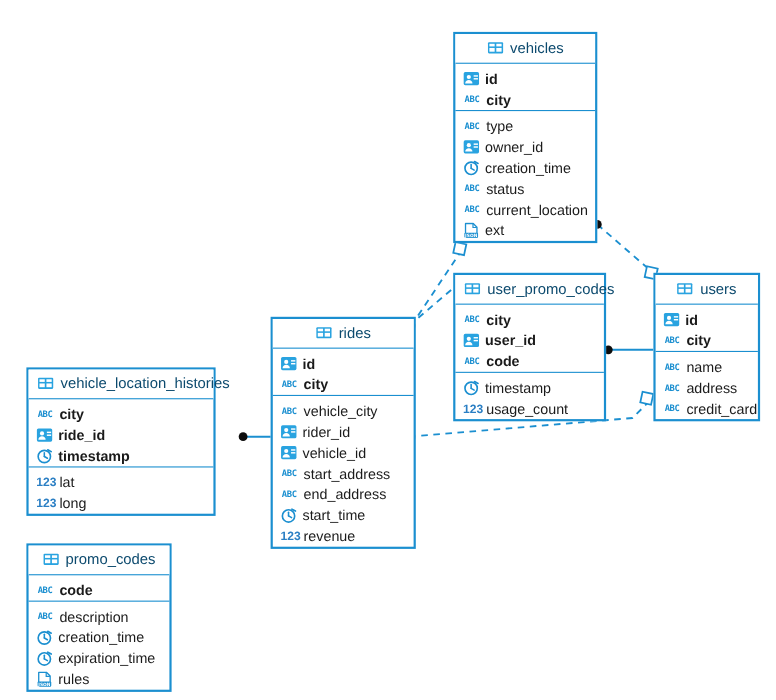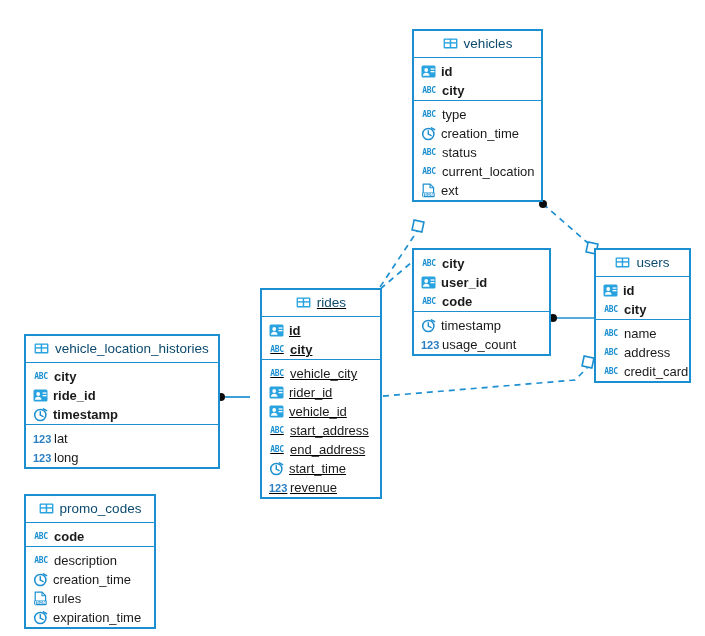--- a/index.html
+++ b/index.html
@@ -115,20 +115,32 @@
           </div>
         </div>
         <div class="section">
           <div class="field">
             <span class="ico-abc">ABC</span>
             <span>type</span>
           </div>
           <div class="field">
             <span class="ico">
               <svg viewBox="0 0 15 15">
+                <rect x="0.5" y="1.5" width="14" height="12" rx="1.5" fill="#29a3e0"></rect>
+                <circle cx="5.2" cy="6" r="1.9" fill="#ffffff"></circle>
+                <path d="M1.9 11.8c0-1.9 1.5-3.1 3.3-3.1s3.3 1.2 3.3 3.1z" fill="#ffffff"></path>
+                <rect x="9.6" y="4.4" width="3.9" height="1.3" fill="#ffffff"></rect>
+                <rect x="9.6" y="7" width="3.9" height="1.3" fill="#ffffff"></rect>
+              </svg>
+            </span>
+            <span>owner_id</span>
+          </div>
+          <div class="field">
+            <span class="ico">
+              <svg viewBox="0 0 15 15">
                 <circle cx="7.3" cy="8" r="5.6" fill="#ffffff" stroke="#1b8fd0" stroke-width="1.5"></circle>
                 <path d="M7.3 8 L7.3 4.6" stroke="#1b8fd0" stroke-width="1.4" stroke-linecap="round"></path>
                 <path d="M7.3 8 L10.1 9.6" stroke="#1b8fd0" stroke-width="1.4" stroke-linecap="round"></path>
                 <path d="M10.4 1.9 L13.6 3.6" stroke="#1b8fd0" stroke-width="1.5" stroke-linecap="round"></path>
               </svg>
             </span>
             <span>creation_time</span>
           </div>
           <div class="field">
             <span class="ico-abc">ABC</span>
@@ -145,20 +157,32 @@
                 <path d="M9.0 1.4 V4.8 H12.4" fill="none" stroke="#1b8fd0" stroke-width="1.1"></path>
                 <rect x="1.2" y="9.6" width="12.4" height="4.4" rx="0.8" fill="#1b8fd0"></rect>
                 <text x="7.4" y="13.2" font-family="DejaVu Sans, sans-serif" font-size="4" font-weight="bold" fill="#ffffff" text-anchor="middle">JSON</text>
               </svg>
             </span>
             <span>ext</span>
           </div>
         </div>
       </div>
       <div class="table-box" style="left: 412px; top: 248px; width: 139px;">
+        <div class="tbl-header left">
+          <span class="ico">
+            <svg viewBox="0 0 15 15">
+              <rect x="0.6" y="2.4" width="13.8" height="10.2" rx="1" fill="#29a3e0"></rect>
+              <rect x="1.9" y="3.8" width="4.8" height="2.4" fill="#ffffff"></rect>
+              <rect x="8.2" y="3.8" width="4.8" height="2.4" fill="#ffffff"></rect>
+              <rect x="1.9" y="7.6" width="4.8" height="3.4" fill="#ffffff"></rect>
+              <rect x="8.2" y="7.6" width="4.8" height="3.4" fill="#ffffff"></rect>
+            </svg>
+          </span>
+          <span>user_promo_codes</span>
+        </div>
         <div class="section keys">
           <div class="field pk">
             <span class="ico-abc">ABC</span>
             <span>city</span>
           </div>
           <div class="field pk">
             <span class="ico">
               <svg viewBox="0 0 15 15">
                 <rect x="0.5" y="1.5" width="14" height="12" rx="1.5" fill="#29a3e0"></rect>
                 <circle cx="5.2" cy="6" r="1.9" fill="#ffffff"></circle>
@@ -231,21 +255,21 @@
           <div class="field">
             <span class="ico-abc">ABC</span>
             <span>address</span>
           </div>
           <div class="field">
             <span class="ico-abc">ABC</span>
             <span>credit_card</span>
           </div>
         </div>
       </div>
-      <div class="table-box" style="left: 260px; top: 288px; width: 122px; text-decoration: underline;">
+      <div class="table-box" style="left: 246px; top: 288px; width: 132px;">
         <div class="tbl-header">
           <span class="ico">
             <svg viewBox="0 0 15 15">
               <rect x="0.6" y="2.4" width="13.8" height="10.2" rx="1" fill="#29a3e0"></rect>
               <rect x="1.9" y="3.8" width="4.8" height="2.4" fill="#ffffff"></rect>
               <rect x="8.2" y="3.8" width="4.8" height="2.4" fill="#ffffff"></rect>
               <rect x="1.9" y="7.6" width="4.8" height="3.4" fill="#ffffff"></rect>
               <rect x="8.2" y="7.6" width="4.8" height="3.4" fill="#ffffff"></rect>
             </svg>
           </span>
@@ -316,21 +340,21 @@
               </svg>
             </span>
             <span>start_time</span>
           </div>
           <div class="field">
             <span class="ico-123">123</span>
             <span>revenue</span>
           </div>
         </div>
       </div>
-      <div class="table-box" style="left: 24px; top: 334px; width: 196px;">
+      <div class="table-box" style="left: 24px; top: 334px; width: 172px;">
         <div class="tbl-header left">
           <span class="ico">
             <svg viewBox="0 0 15 15">
               <rect x="0.6" y="2.4" width="13.8" height="10.2" rx="1" fill="#29a3e0"></rect>
               <rect x="1.9" y="3.8" width="4.8" height="2.4" fill="#ffffff"></rect>
               <rect x="8.2" y="3.8" width="4.8" height="2.4" fill="#ffffff"></rect>
               <rect x="1.9" y="7.6" width="4.8" height="3.4" fill="#ffffff"></rect>
               <rect x="8.2" y="7.6" width="4.8" height="3.4" fill="#ffffff"></rect>
             </svg>
           </span>
@@ -403,40 +427,40 @@
           <div class="field">
             <span class="ico">
               <svg viewBox="0 0 15 15">
                 <circle cx="7.3" cy="8" r="5.6" fill="#ffffff" stroke="#1b8fd0" stroke-width="1.5"></circle>
                 <path d="M7.3 8 L7.3 4.6" stroke="#1b8fd0" stroke-width="1.4" stroke-linecap="round"></path>
                 <path d="M7.3 8 L10.1 9.6" stroke="#1b8fd0" stroke-width="1.4" stroke-linecap="round"></path>
                 <path d="M10.4 1.9 L13.6 3.6" stroke="#1b8fd0" stroke-width="1.5" stroke-linecap="round"></path>
               </svg>
             </span>
             <span>creation_time</span>
+          </div>
+          <div class="field">
+            <span class="ico">
+              <svg viewBox="0 0 15 15">
+                <circle cx="7.3" cy="8" r="5.6" fill="#ffffff" stroke="#1b8fd0" stroke-width="1.5"></circle>
+                <path d="M7.3 8 L7.3 4.6" stroke="#1b8fd0" stroke-width="1.4" stroke-linecap="round"></path>
+                <path d="M7.3 8 L10.1 9.6" stroke="#1b8fd0" stroke-width="1.4" stroke-linecap="round"></path>
+                <path d="M10.4 1.9 L13.6 3.6" stroke="#1b8fd0" stroke-width="1.5" stroke-linecap="round"></path>
+              </svg>
+            </span>
+            <span>expiration_time</span>
           </div>
           <div class="field">
             <span class="ico">
               <svg viewBox="0 0 15 15">
                 <path d="M2.2 1.2 H9.2 L12.6 4.6 V13.6 H2.2 Z" fill="#ffffff" stroke="#1b8fd0" stroke-width="1.2" stroke-linejoin="round"></path>
                 <path d="M9.0 1.4 V4.8 H12.4" fill="none" stroke="#1b8fd0" stroke-width="1.1"></path>
                 <rect x="1.2" y="9.6" width="12.4" height="4.4" rx="0.8" fill="#1b8fd0"></rect>
                 <text x="7.4" y="13.2" font-family="DejaVu Sans, sans-serif" font-size="4" font-weight="bold" fill="#ffffff" text-anchor="middle">JSON</text>
               </svg>
             </span>
             <span>rules</span>
           </div>
-          <div class="field">
-            <span class="ico">
-              <svg viewBox="0 0 15 15">
-                <circle cx="7.3" cy="8" r="5.6" fill="#ffffff" stroke="#1b8fd0" stroke-width="1.5"></circle>
-                <path d="M7.3 8 L7.3 4.6" stroke="#1b8fd0" stroke-width="1.4" stroke-linecap="round"></path>
-                <path d="M7.3 8 L10.1 9.6" stroke="#1b8fd0" stroke-width="1.4" stroke-linecap="round"></path>
-                <path d="M10.4 1.9 L13.6 3.6" stroke="#1b8fd0" stroke-width="1.5" stroke-linecap="round"></path>
-              </svg>
-            </span>
-            <span>expiration_time</span>
-          </div>
         </div>
       </div>
     </div>
 
 </div>
 
 </body></html>

